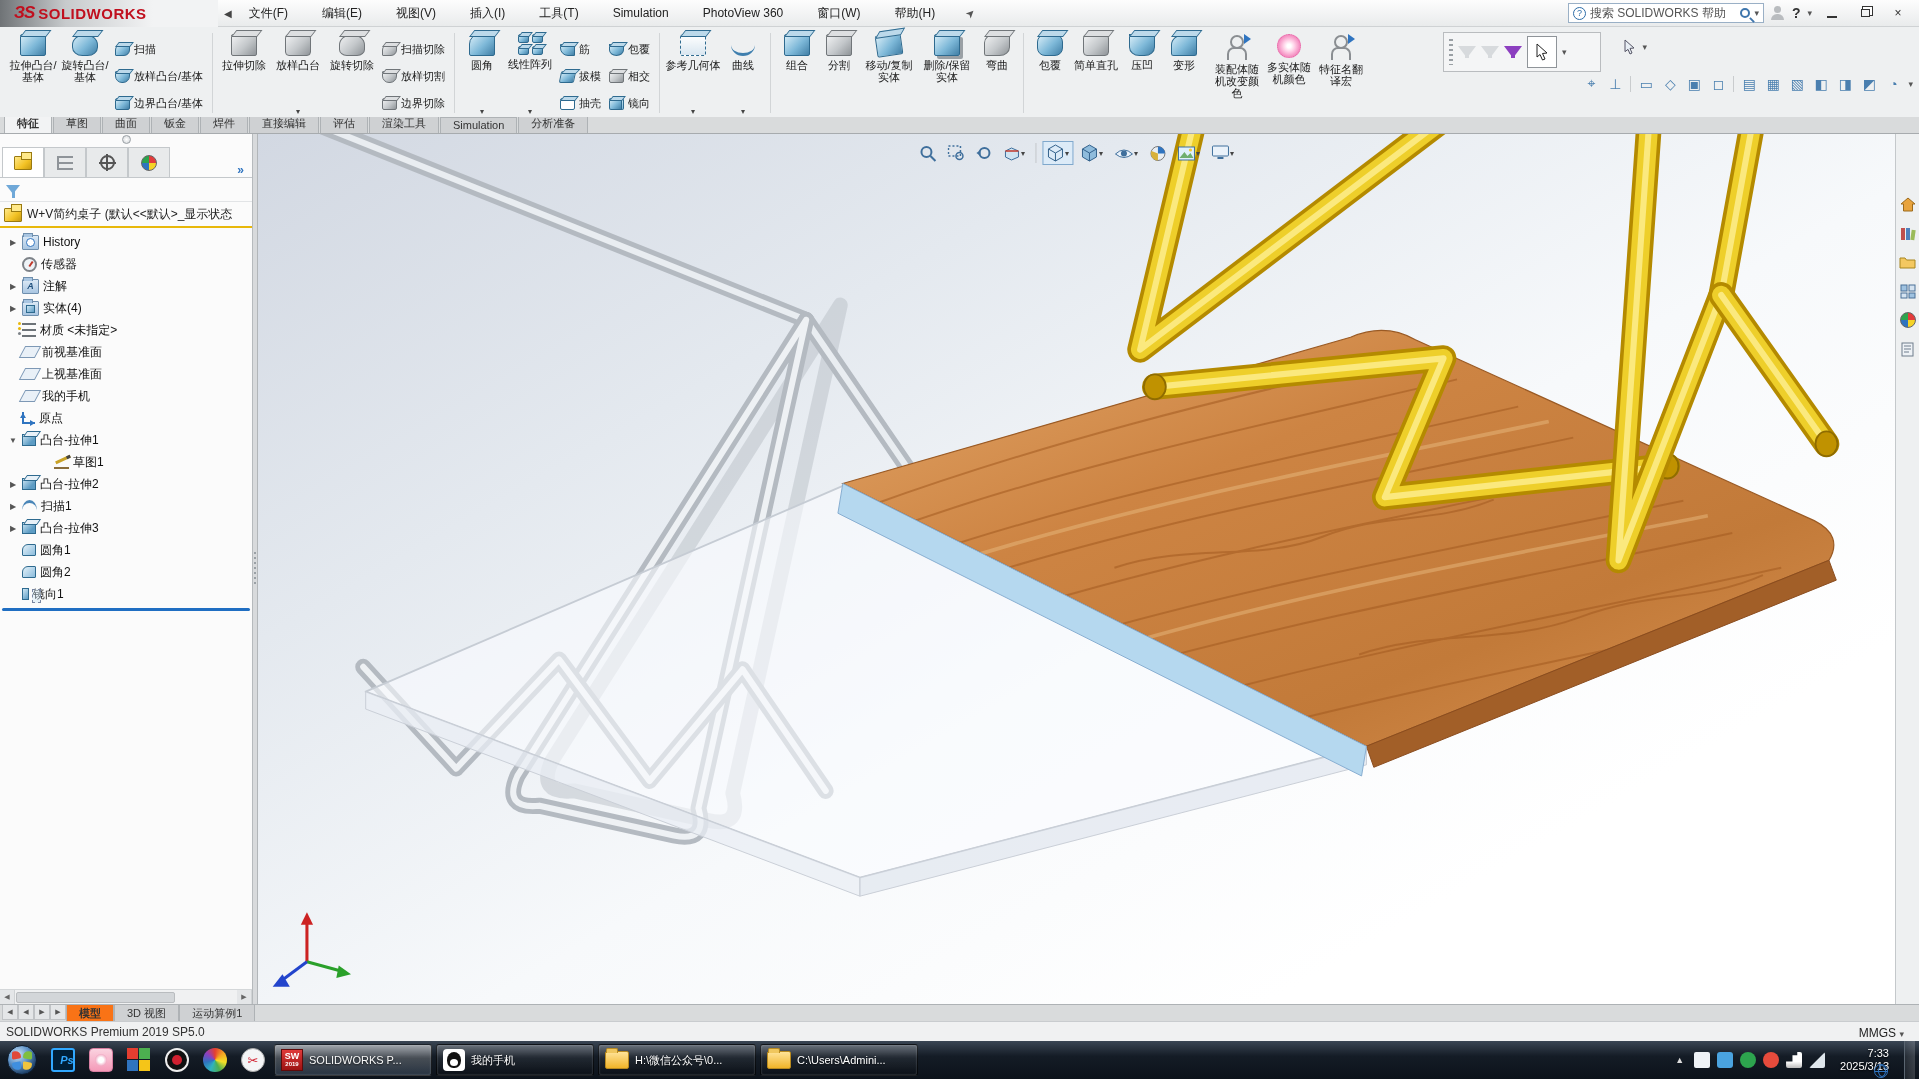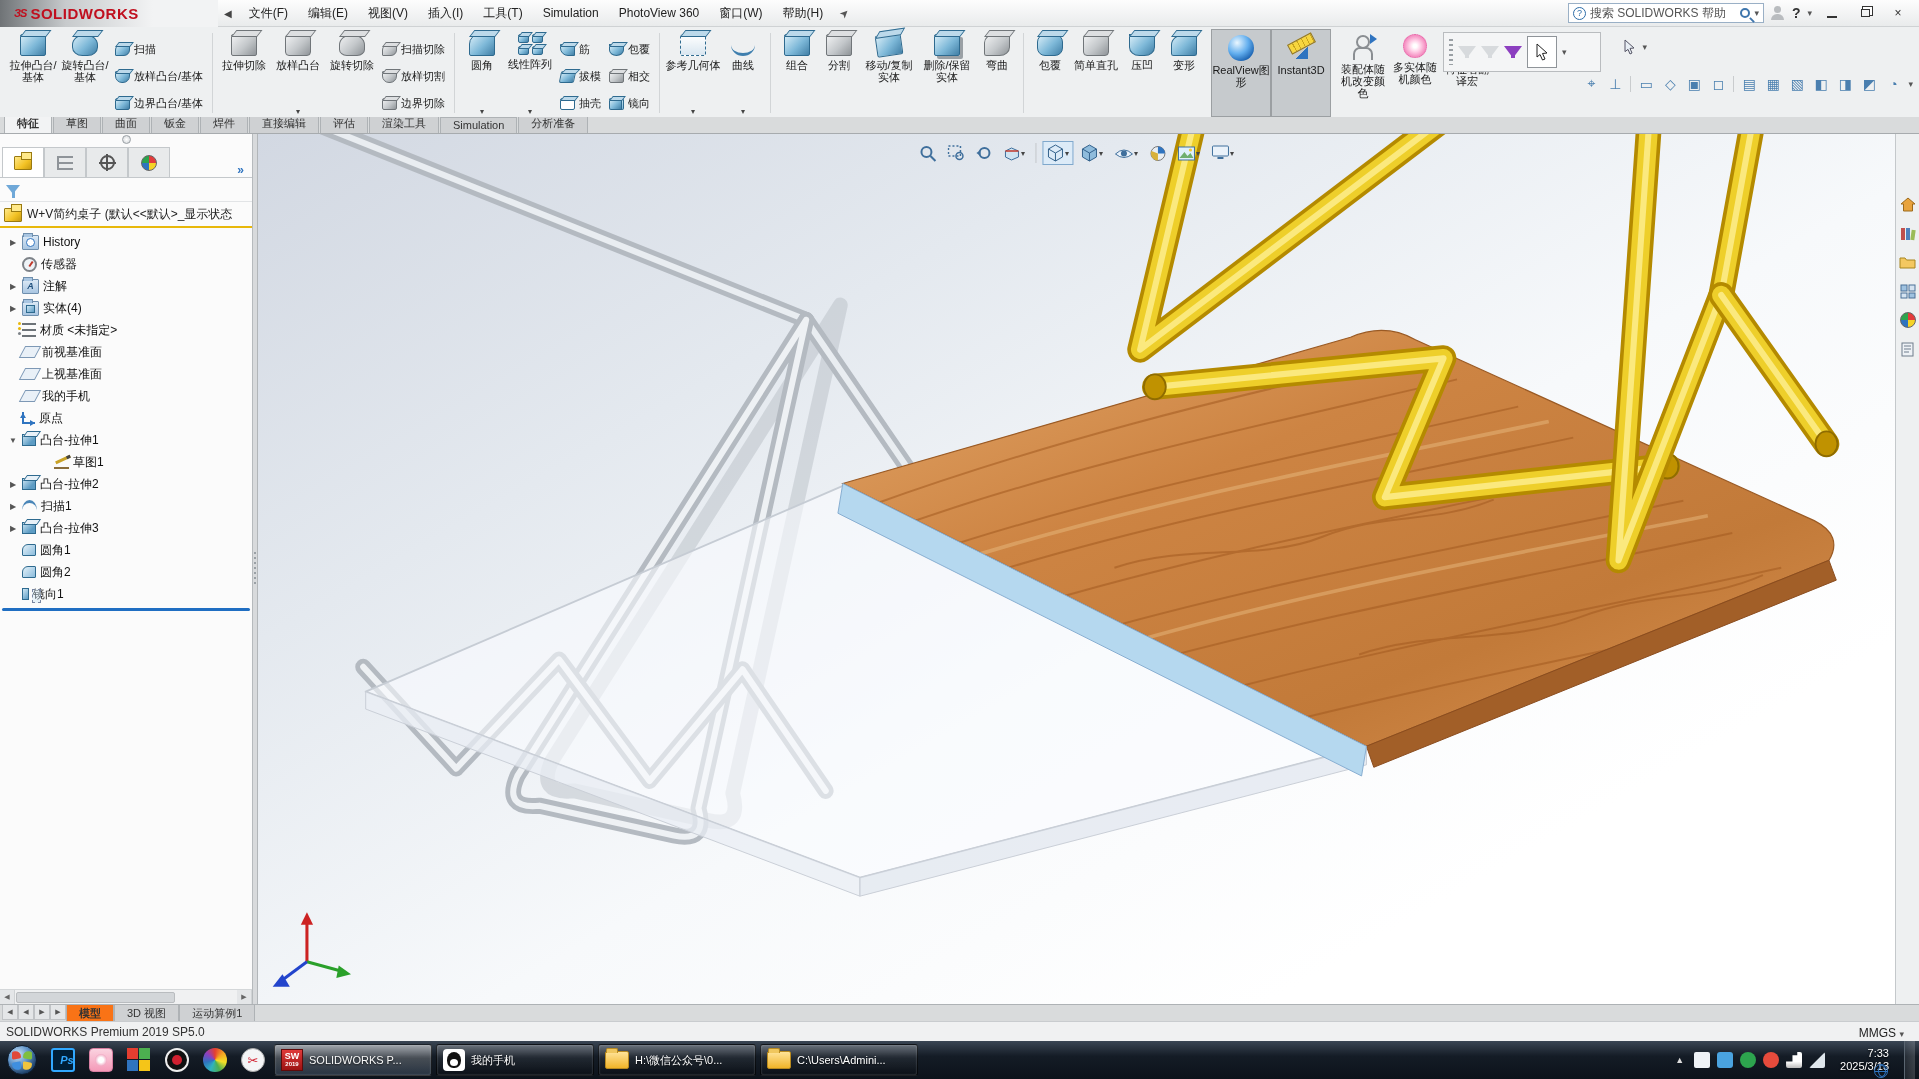--- a/index.html
+++ b/index.html
@@ -2,24 +2,24 @@
 <html><head>
 <meta charset="utf-8">
 <style>
   *{margin:0;padding:0;box-sizing:border-box;font-family:"Liberation Sans","DejaVu Sans",sans-serif;}
   html,body{width:1919px;height:1079px;overflow:hidden;background:#eef0f1;font-size:12px;color:#222;}
   #app{position:relative;width:1919px;height:1079px;display:flex;flex-direction:column;}
 
   
   #titlebar{height:27px;background:linear-gradient(#fdfdfd,#e9ebec);border-bottom:1px solid #cfd2d4;display:flex;align-items:center;position:relative;flex:none;}
   #logo{width:218px;height:27px;background:linear-gradient(90deg,#6f7376,#c7cacc 30%,#f2f3f4 70%);display:flex;align-items:center;padding-left:14px;gap:4px;}
-  #logo .lg-mark{color:#c00f1e;font-weight:bold;font-style:italic;font-size:11px;letter-spacing:-1px;}
+  #logo .lg-mark{color:#c00f1e;font-weight:bold;font-style:italic;font-size:17px;letter-spacing:-1px;}
   #logo .lg-text{color:#c00f1e;font-weight:bold;font-size:15px;letter-spacing:.5px;}
   .menu-collapse{color:#444;font-size:10px;margin:0 8px 0 6px;}
-  #menus{display:flex;align-items:center;gap:2px;}
+  #menus{display:flex;align-items:center;gap:16px;}
   .menu-item{padding:4px 9px;color:#222;cursor:default;}
   .menu-pin{color:#555;font-size:11px;margin-left:6px;transform:rotate(-45deg);display:inline-block;}
   #doc-title{position:absolute;left:0;right:0;text-align:center;color:#333;pointer-events:none;}
   #tb-right{margin-left:auto;display:flex;align-items:center;gap:7px;padding-right:8px;z-index:2;}
   #searchbox{width:196px;height:20px;border:1px solid #9ab0c6;background:#fff;display:flex;align-items:center;padding:0 4px;gap:4px;}
   .q-circle{width:13px;height:13px;border:1px solid #2d6da8;border-radius:50%;color:#2d6da8;font-size:9px;display:flex;align-items:center;justify-content:center;flex:none;}
   #searchbox .ph{color:#555;flex:1;white-space:nowrap;overflow:hidden;}
   .mag{width:10px;height:10px;border:2px solid #3f76ad;border-radius:50%;position:relative;flex:none;}
   .mag::after{content:"";position:absolute;width:6px;height:2px;background:#3f76ad;transform:rotate(45deg);left:7px;top:9px;}
   .mini-caret{color:#555;font-size:9px;}
@@ -395,30 +395,20 @@
       <div class="bigbtn" style="width:42px">
           <span class="fcube" style="border-radius:0 0 40% 40%"></span>
           <span class="lbl">压凹</span>
         </div>
       <div class="bigbtn" style="width:42px">
           <span class="fcube" style="border-radius:50% 10% 10% 10%"></span>
           <span class="lbl">变形</span>
         </div>
     </div>
 
-    <div class="rgroup">
-      <div class="bigbtn pressed" style="width:60px">
-          <span class="fball"></span>
-          <span class="lbl">RealView图形</span>
-        </div>
-      <div class="bigbtn pressed" style="width:60px">
-          <span class="fruler"></span>
-          <span class="lbl">Instant3D</span>
-        </div>
-    </div>
 
     <div class="rgroup">
       <div class="bigbtn" style="width:52px">
           <span class="fperson">
             <i class="tri"></i>
           </span>
           <span class="lbl">装配体随机改变颜色</span>
         </div>
       <div class="bigbtn" style="width:52px">
           <span class="fflower"></span>

